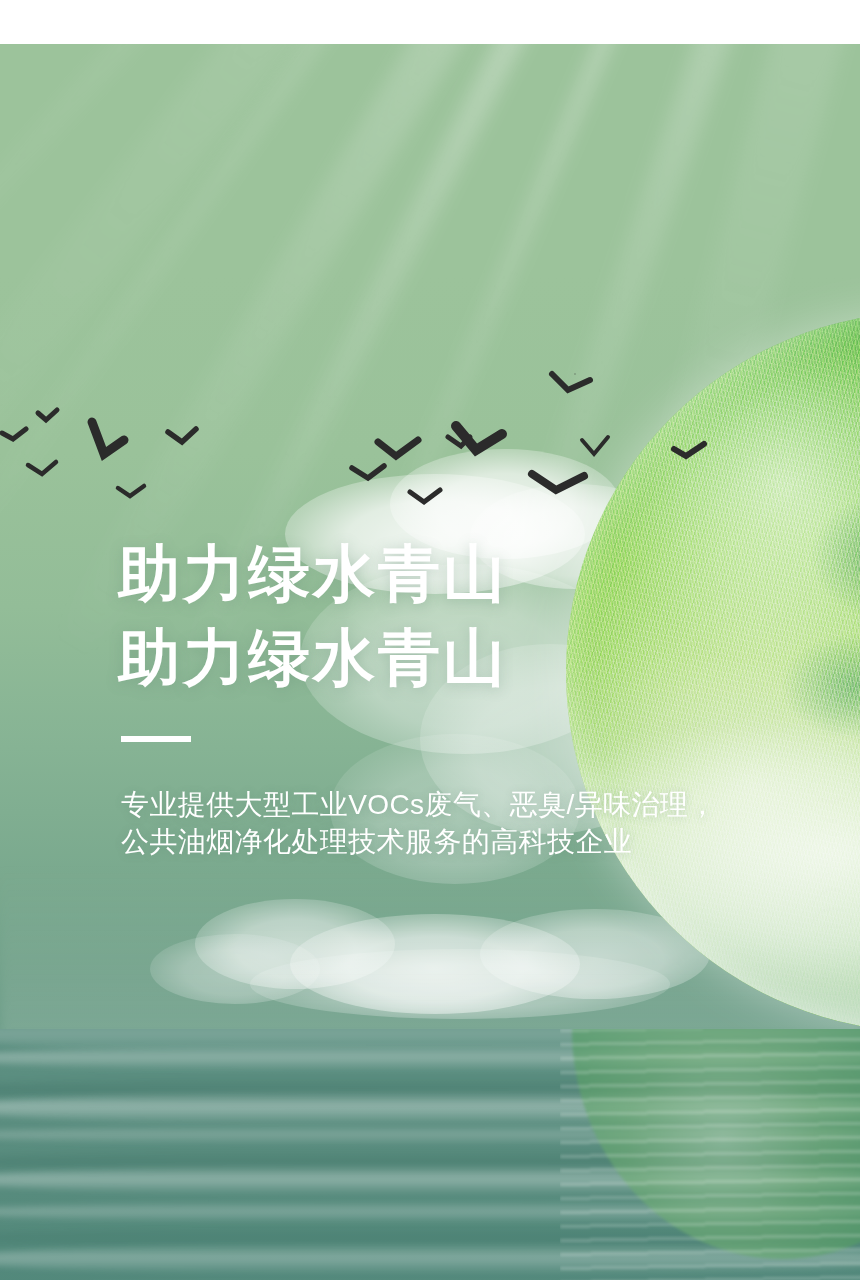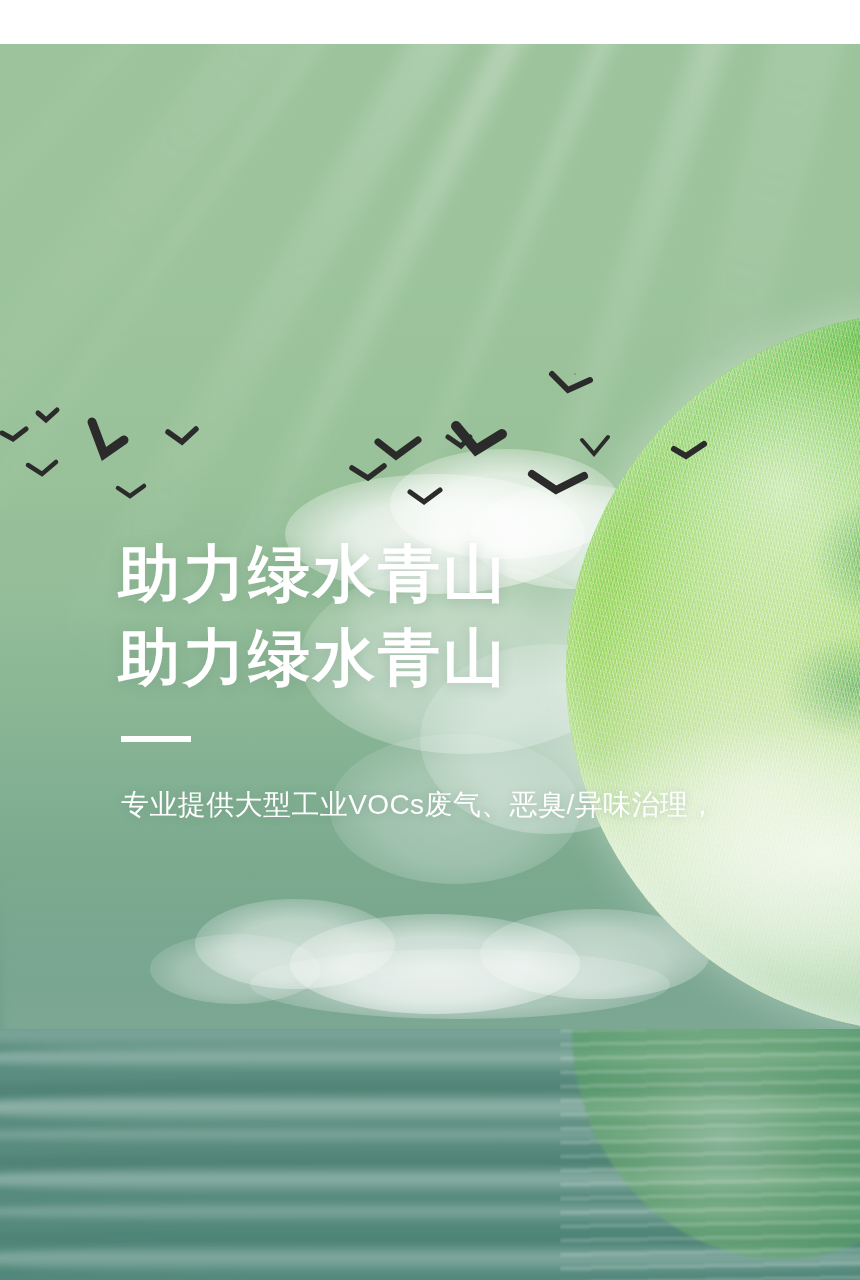--- a/index.html
+++ b/index.html
@@ -393,15 +393,16 @@
   <div class="reflection">
     <div class="reflection-body"></div>
     <div class="reflection-streaks"></div>
   </div>
 
   <div class="copy">
     <div class="headline-line">助力绿水青山</div>
     <div class="headline-line">助力绿水青山</div>
     <div class="divider"></div>
     <div class="sub">专业提供大型工业VOCs废气、恶臭/异味治理，</div>
+    <div class="sub" style="margin-top:0;">公共油烟净化处理技术服务的高科技企业</div>
   </div>
 
 </div>
 
 </body></html>

